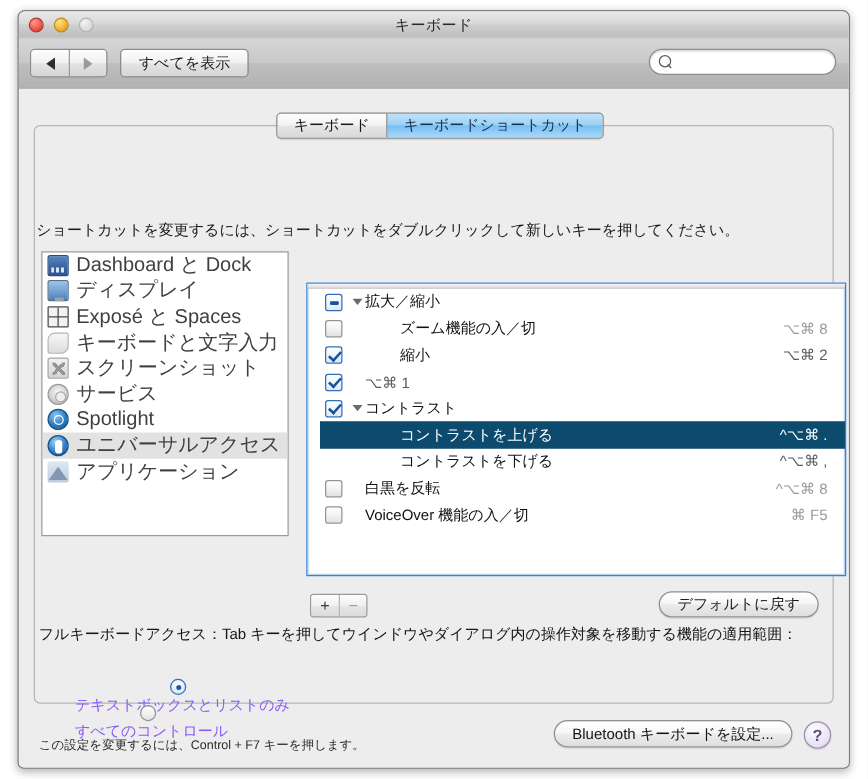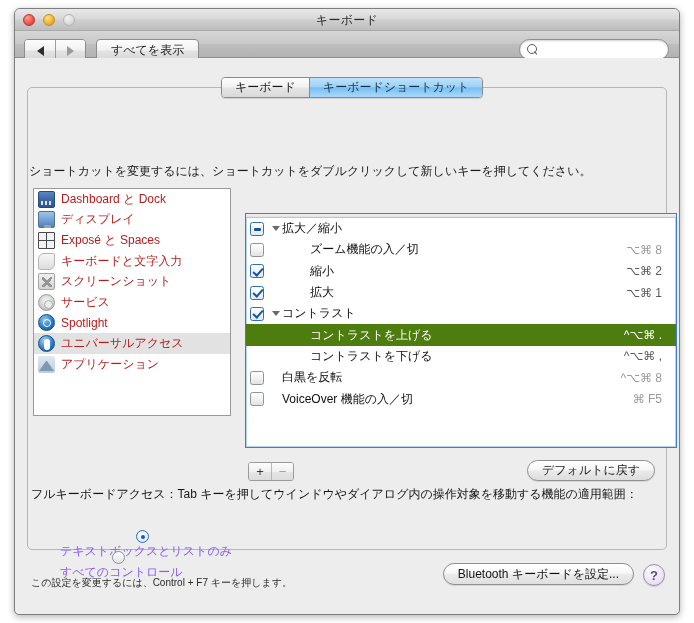--- a/index.html
+++ b/index.html
@@ -41,21 +41,21 @@
     position: absolute; top: 5px;
     width: 12px; height: 12px; border-radius: 50%;
   }
   .t-close { left: 8px;  background: radial-gradient(circle at 35% 28%, #ff9b92 0%, #f0584e 55%, #c4362f 100%); border: 1px solid #b3382f; }
   .t-min   { left: 28px; background: radial-gradient(circle at 35% 28%, #ffdd8d 0%, #f4b630 55%, #c68a16 100%); border: 1px solid #bd8f23; }
   .t-zoom  { left: 48px; background: radial-gradient(circle at 35% 28%, #f2f2f2 0%, #dcdcdc 60%, #c6c6c6 100%); border: 1px solid #b4b4b4; }
 
   
   #toolbar {
     position: relative;
-    height: 27px;
+    height: 40px;
     background: linear-gradient(to bottom, #d6d6d6 0%, #c8c8c8 50%, #bebebe 51%, #b2b2b2 100%);
     border-bottom: 1px solid #8e8e8e;
   }
   #navgroup {
     position: absolute; left: 9px; top: 8px;
     display: flex;
     height: 23px;
     border: 1px solid #8c8c8c;
     border-radius: 4px;
     overflow: hidden;
@@ -149,21 +149,21 @@
     position: absolute; left: 18px; top: 130px;
     width: 198px; height: 228px;
     background: #ffffff;
     border: 1px solid #9a9a9a;
     overflow: hidden;
   }
   .side-item {
     display: flex; align-items: center;
     height: 20.6px;
     padding-left: 4px;
-    font-size: 12px; color: #b91c1c;
+    font-size: 16px; color: #404040;
   }
   .side-item.selected { background: #e2e2e2; }
   .side-ico {
     width: 17px; height: 17px; margin-right: 6px;
     flex: 0 0 17px;
     position: relative;
   }
   .side-label { white-space: nowrap; }
 
   
@@ -206,22 +206,23 @@
     height: 4px;
     background: linear-gradient(to bottom,#f4f4f4,#e0e0e0);
     border-bottom: 1px solid #c4c4c4;
   }
   .sc-row {
     display: flex; align-items: center;
     height: 21.3px;
     font-size: 12px; color: #101010;
     padding-left: 4px;
     position: relative;
-  }
-  .sc-row.selected { background: #4d7c0f; color: #ffffff; }
+    margin-left: 10px;
+  }
+  .sc-row.selected { background: #0c4a6e; color: #ffffff; }
   .sc-cb {
     width: 14px; height: 14px; flex: 0 0 14px;
     margin-right: 6px;
     border-radius: 2.5px;
     border: 1px solid #8f9499;
     background: linear-gradient(to bottom,#ffffff 0%,#f1f1f1 55%,#e2e2e2 100%);
     position: relative;
   }
   .sc-cb.on {
     border-color: #2f6fb8;
@@ -458,21 +459,20 @@
       <div class="sc-row">
         <span class="sc-cb on"></span>
         <span class="sc-disc blank"></span>
         <span class="sc-name child">縮小</span>
         <span class="sc-key">⌥⌘ 2</span>
       </div>
 
       <div class="sc-row">
         <span class="sc-cb on"></span>
         <span class="sc-disc blank"></span>
-        <span class="sc-name child">拡大</span>
         <span class="sc-key">⌥⌘ 1</span>
       </div>
 
       <div class="sc-row">
         <span class="sc-cb on"></span>
         <span class="sc-disc"></span>
         <span class="sc-name group">コントラスト</span>
         <span class="sc-key"></span>
       </div>
 

